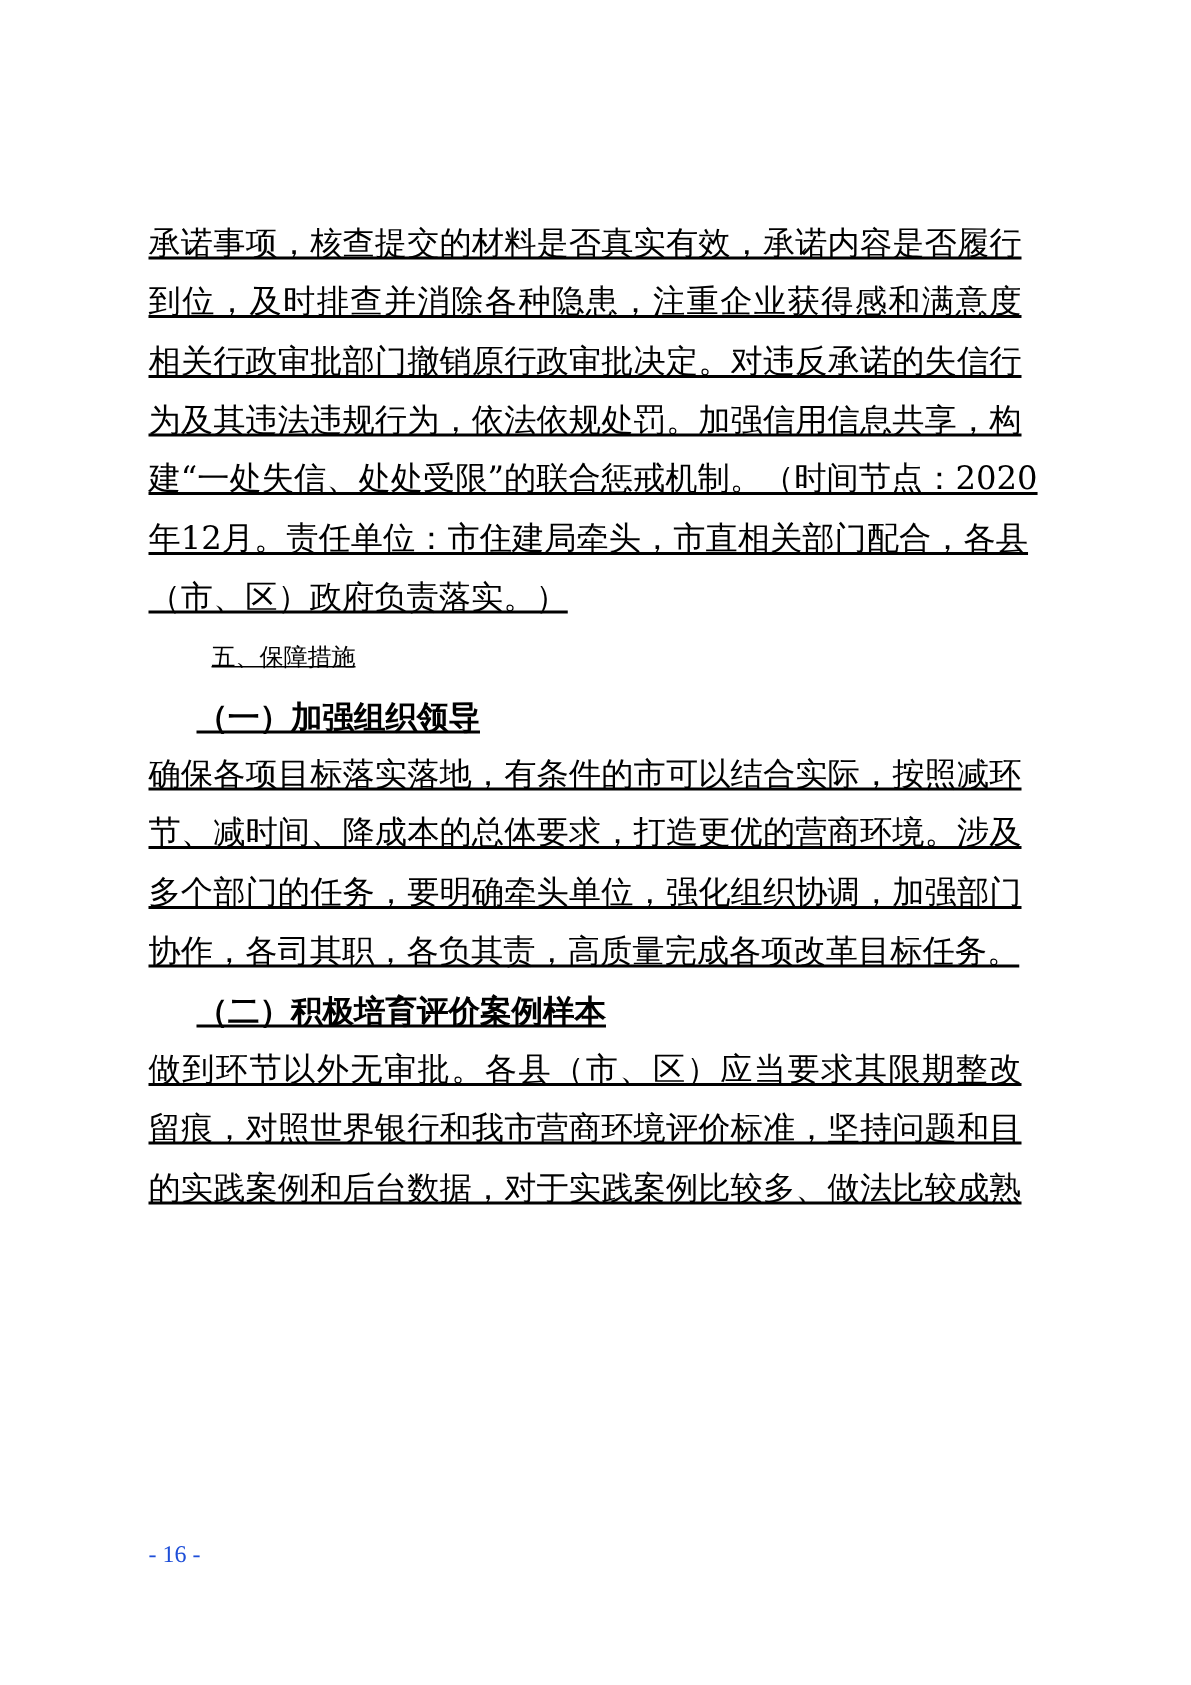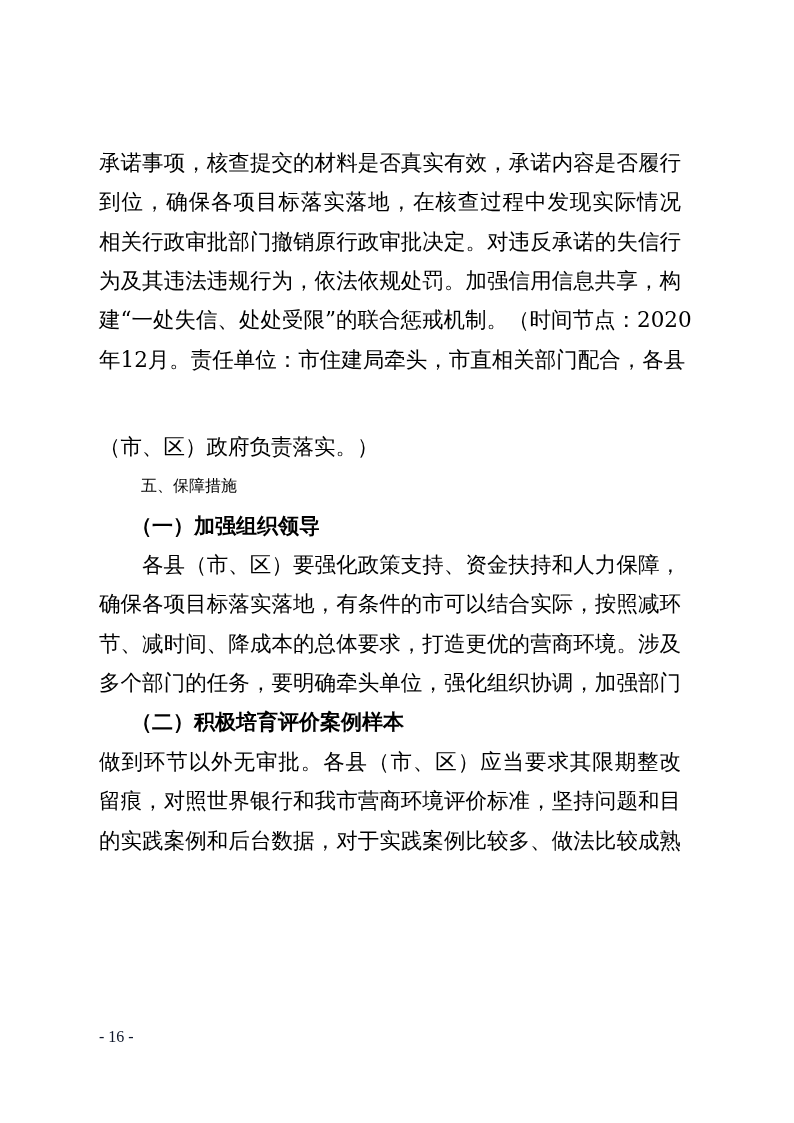--- a/index.html
+++ b/index.html
@@ -23,24 +23,24 @@
     }
     .line {
       height: 39.35px;
       line-height: 39.35px;
       font-size: 21.5px;
       white-space: nowrap;
       overflow: visible;
       text-align: justify;
       text-align-last: justify;
       letter-spacing: 0;
+      text-decoration: underline;
     }
     .line.last {
       text-align-last: left;
-      margin-top: 48px;
     }
     .indent {
       padding-left: 43px;
     }
     .heading1 {
       font-family: "DejaVu Sans", "Liberation Sans", sans-serif;
       padding-left: 42px;
       text-align-last: left;
       font-size: 16px;
     }
@@ -49,47 +49,47 @@
       padding-left: 32px;
       text-align-last: left;
       font-size: 21px;
     }
     .footer {
       position: absolute;
       left: 99px;
       top: 1028px;
       font-family: "Liberation Serif", "DejaVu Serif", serif;
       font-size: 16px;
-      color: #0f172a;
+      color: #1d4ed8;
     }
   </style>
 </head>
 <body>
 
 <div class="page">
 
   <div>
     <div class="line">承诺事项，核查提交的材料是否真实有效，承诺内容是否履行</div>
-    <div class="line">到位，确保各项目标落实落地，在核查过程中发现实际情况</div>
+    <div class="line">到位，及时排查并消除各种隐患，注重企业获得感和满意度</div>
     <div class="line">相关行政审批部门撤销原行政审批决定。对违反承诺的失信行</div>
     <div class="line">为及其违法违规行为，依法依规处罚。加强信用信息共享，构</div>
     <div class="line">建“一处失信、处处受限”的联合惩戒机制。（时间节点：2020</div>
     <div class="line">年12月。责任单位：市住建局牵头，市直相关部门配合，各县</div>
     <div class="line last">（市、区）政府负责落实。）</div>
   </div>
 
   <div class="line heading1">五、保障措施</div>
 
   <div class="line heading2">（一）加强组织领导</div>
 
   <div>
-    <div class="line indent">各县（市、区）要强化政策支持、资金扶持和人力保障，</div>
     <div class="line">确保各项目标落实落地，有条件的市可以结合实际，按照减环</div>
     <div class="line">节、减时间、降成本的总体要求，打造更优的营商环境。涉及</div>
     <div class="line">多个部门的任务，要明确牵头单位，强化组织协调，加强部门</div>
+    <div class="line last">协作，各司其职，各负其责，高质量完成各项改革目标任务。</div>
   </div>
 
   <div class="line heading2">（二）积极培育评价案例样本</div>
 
   <div>
     <div class="line">做到环节以外无审批。各县（市、区）应当要求其限期整改</div>
     <div class="line">留痕，对照世界银行和我市营商环境评价标准，坚持问题和目</div>
     <div class="line">的实践案例和后台数据，对于实践案例比较多、做法比较成熟</div>
   </div>
 </div>

